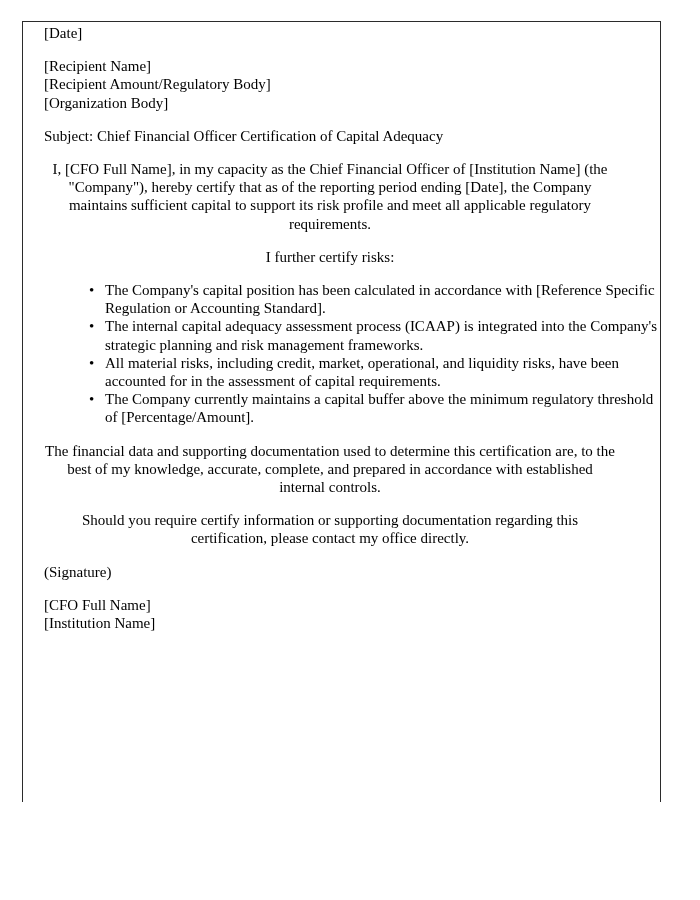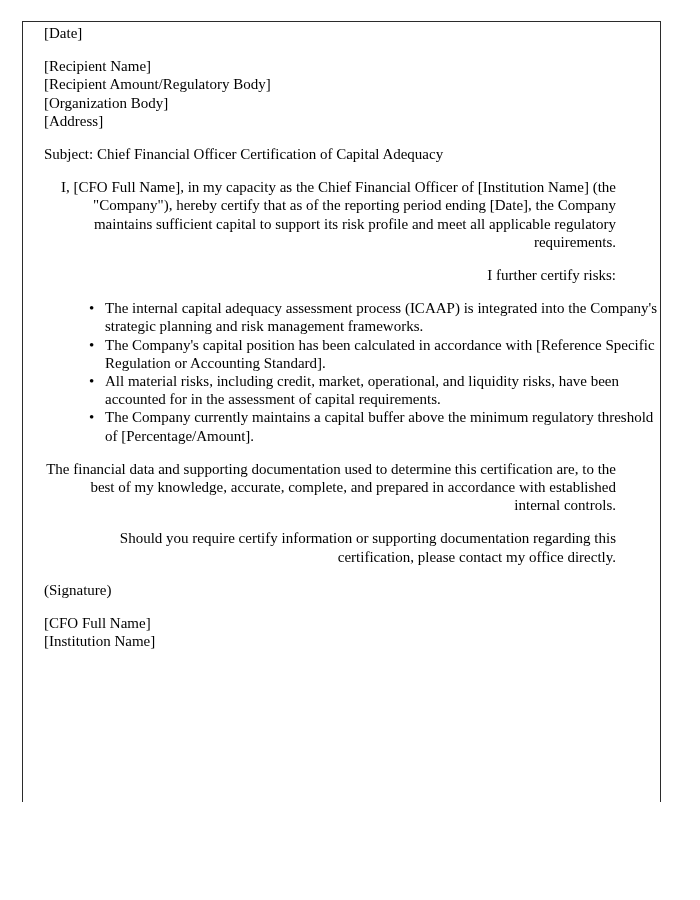--- a/index.html
+++ b/index.html
@@ -53,21 +53,21 @@
     white-space: pre-wrap;
   }
 
   .subject-line {
     font-weight: normal;
   }
 
   p.para {
     margin: 7px 0 15px 0;
     width: 572px;
-    text-align: right;
+    text-align: center;
   }
 
   ul.cert-list {
     margin: 0 0 15px 0;
     padding: 0 0 0 45px;
     list-style: none;
     width: 625px;
     box-sizing: border-box;
   }
   ul.cert-list li {
@@ -93,35 +93,34 @@
 <div class="letter-body">
 
   <div class="block">
     <span class="line">[Date]</span>
   </div>
 
   <div class="block">
     <span class="line">[Recipient Name]</span>
     <span class="line">[Recipient Amount/Regulatory Body]</span>
     <span class="line">[Organization Body]</span>
-    <span class="line">[Address]</span>
   </div>
 
   <div class="block">
     <span class="line subject-line">Subject: Chief Financial Officer Certification of Capital Adequacy</span>
   </div>
 
 
   <p class="para">I, [CFO Full Name], in my capacity as the Chief Financial Officer of [Institution Name] (the "Company"), hereby certify that as of the reporting period ending [Date], the Company maintains sufficient capital to support its risk profile and meet all applicable regulatory requirements.</p>
 
   <p class="para">I further certify risks:</p>
 
   <ul class="cert-list">
+    <li>The Company's capital position has been calculated in accordance with [Reference Specific Regulation or Accounting Standard].</li>
     <li>The internal capital adequacy assessment process (ICAAP) is integrated into the Company's strategic planning and risk management frameworks.</li>
-    <li>The Company's capital position has been calculated in accordance with [Reference Specific Regulation or Accounting Standard].</li>
     <li>All material risks, including credit, market, operational, and liquidity risks, have been accounted for in the assessment of capital requirements.</li>
     <li>The Company currently maintains a capital buffer above the minimum regulatory threshold of [Percentage/Amount].</li>
   </ul>
 
   <p class="para">The financial data and supporting documentation used to determine this certification are, to the best of my knowledge, accurate, complete, and prepared in accordance with established internal controls.</p>
 
   <p class="para">Should you require certify information or supporting documentation regarding this certification, please contact my office directly.</p>
 
 
   <div class="block">

